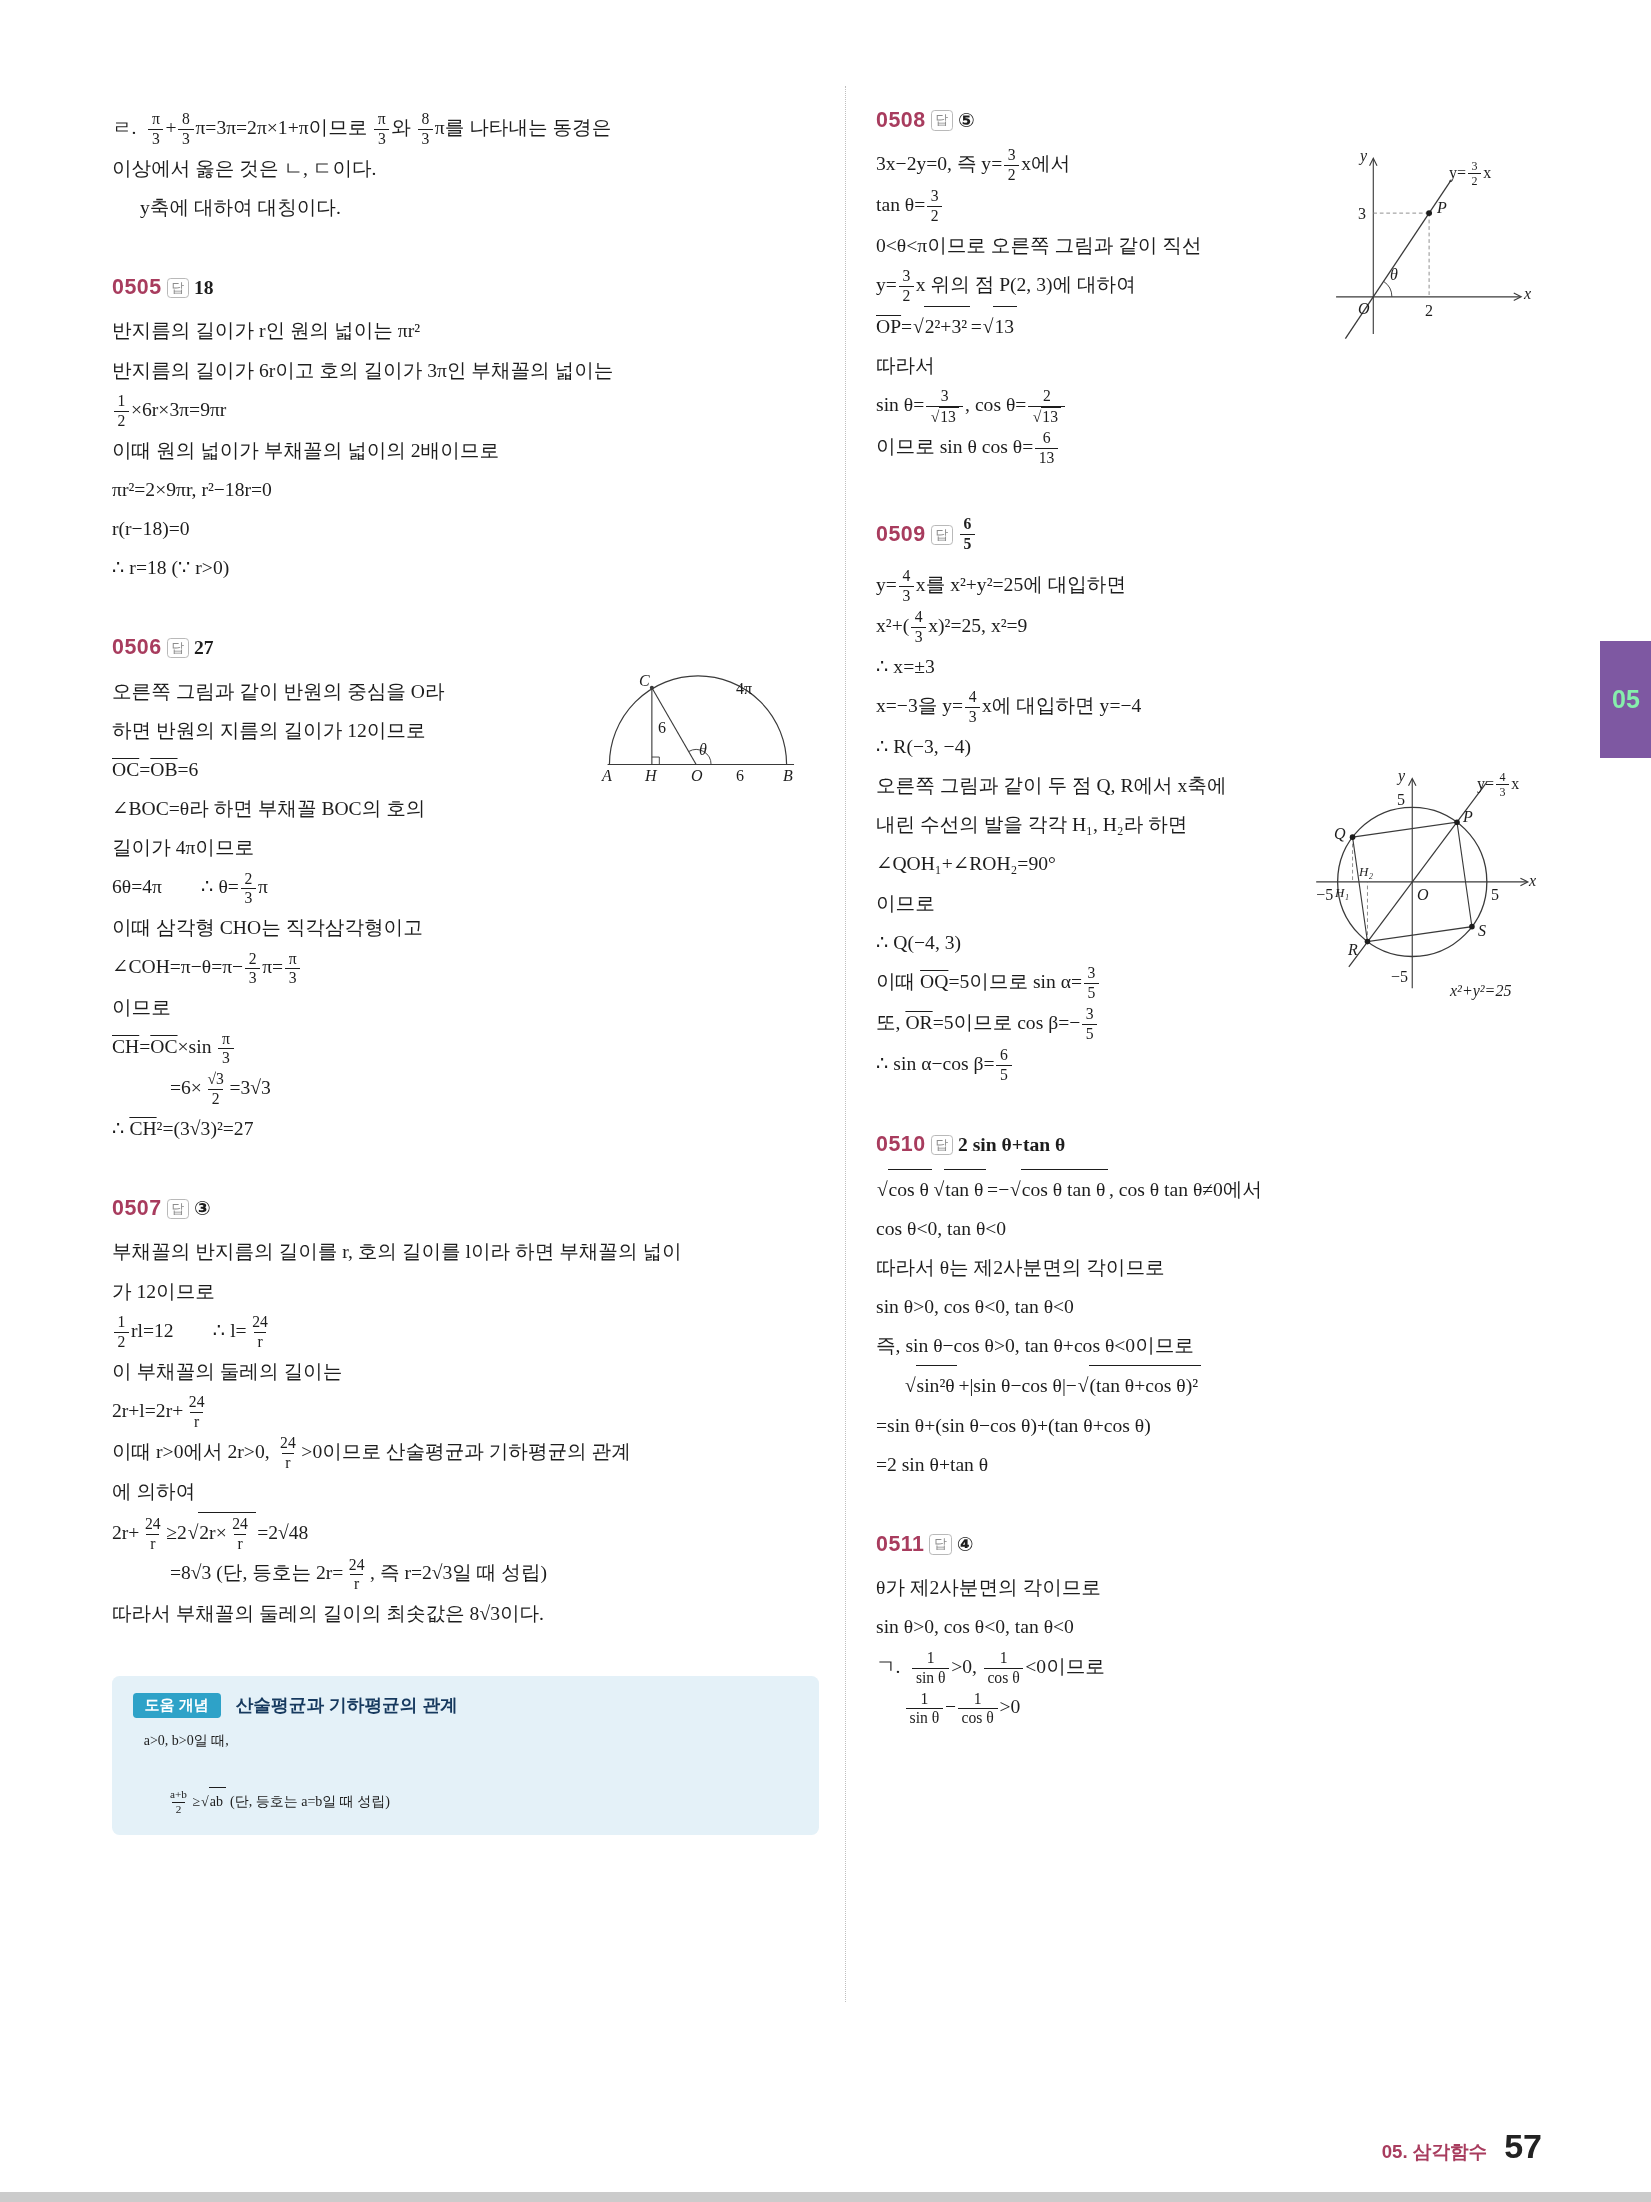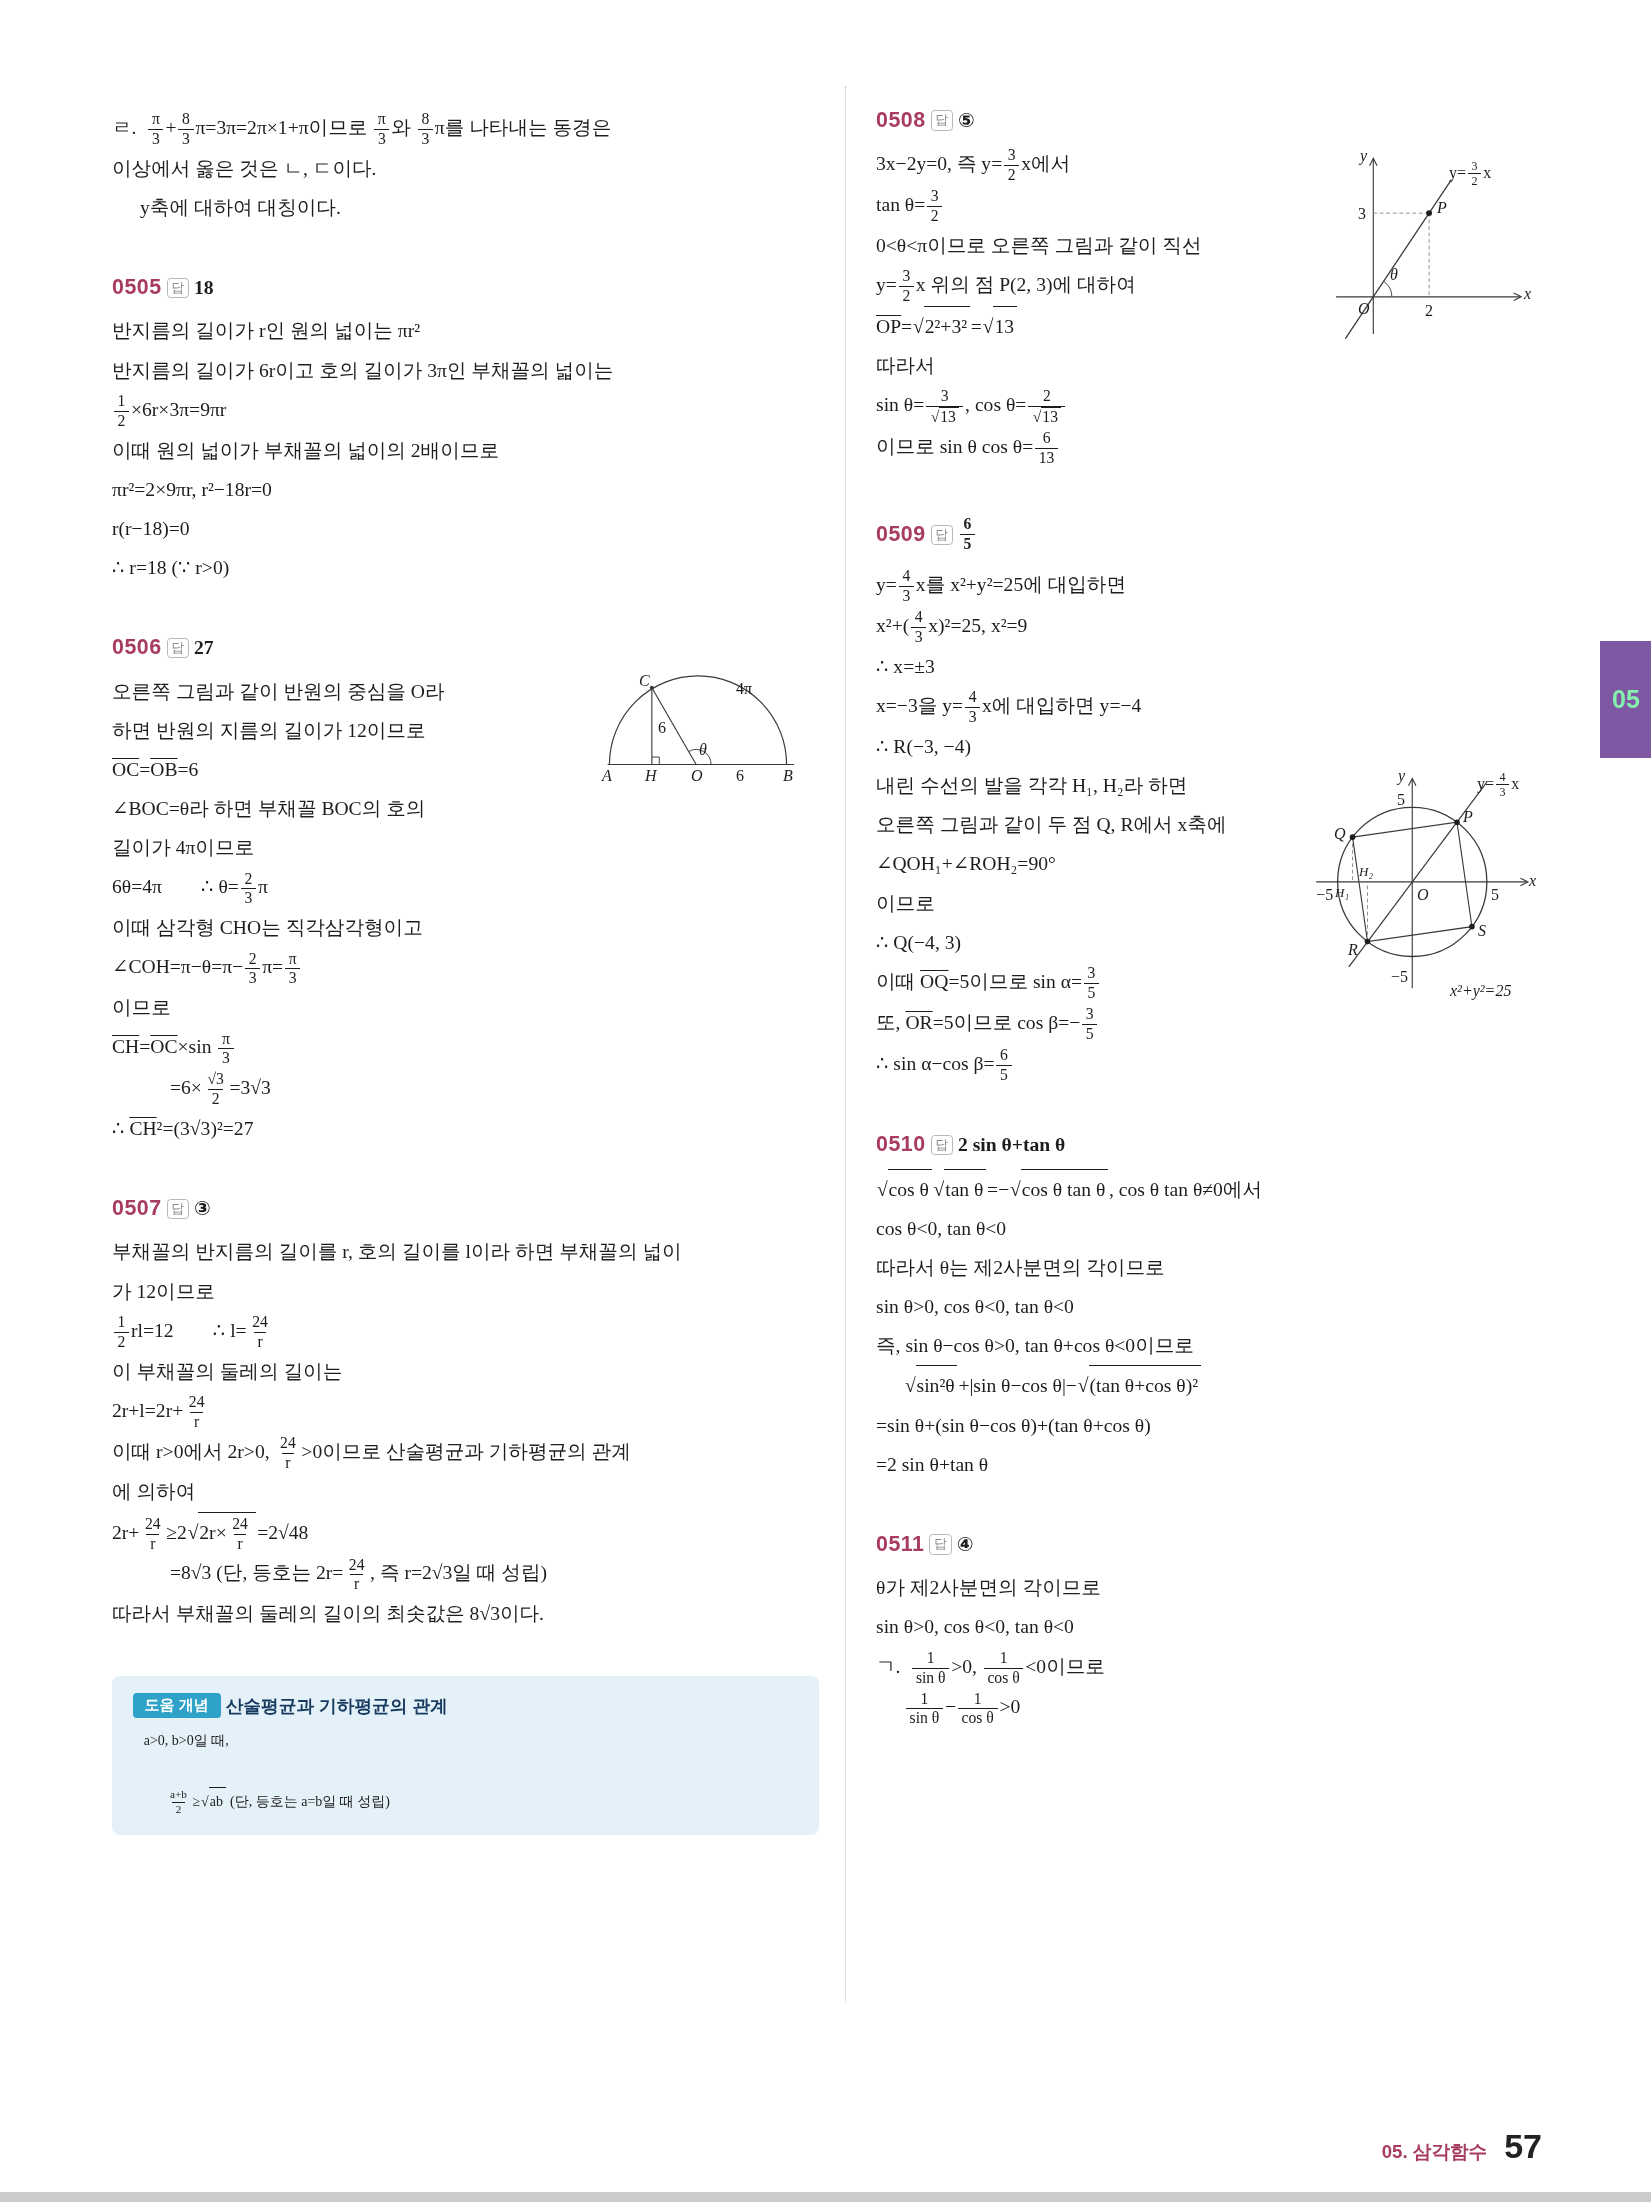--- a/index.html
+++ b/index.html
@@ -34,21 +34,21 @@
   .diagram{position:relative;float:right;margin:3.7px 0 7.5px 13px;}
   .d0506{width:219px;height:123px;}
   .d0508{width:219px;height:200px;}
   .d0509{width:235px;height:235px;}
   .diagram svg{position:absolute;left:0;top:0;}
   .dlabel{position:absolute;font-size:16px;line-height:1;white-space:nowrap;}
   .dlabel .frac{font-size:0.75em;}
   .it{font-style:italic;}
   
   .concept-box{margin-top:43px;background:#e4f1f8;border-radius:7.5px;padding:17px 20.5px 18.6px;}
-  .cb-head{display:flex;align-items:center;gap:5px;margin-bottom:9.3px;}
+  .cb-head{display:flex;align-items:flex-start;gap:15px;margin-bottom:9.3px;}
   .cb-badge{background:#2ea2c8;color:#fff;font-family:"Liberation Sans","DejaVu Sans",sans-serif;
             font-weight:bold;font-size:15px;padding:2.8px 12px;border-radius:3.7px;}
   .cb-title{font-family:"Liberation Sans","DejaVu Sans",sans-serif;font-weight:bold;font-size:17.7px;color:#16395e;}
   .cb-line{font-size:14px;line-height:1.95;padding-left:11.2px;}
   .cb-line.ind1{padding-left:32px;margin-top:32px;}
   
   .side-tab{position:absolute;right:0;top:641px;width:52px;height:117px;background:#7e58a2;color:#86efac;
             display:flex;align-items:center;justify-content:center;
             font-family:"Liberation Sans","DejaVu Sans",sans-serif;font-size:25px;font-weight:bold;}
   .footer{position:absolute;right:110px;bottom:37px;display:flex;align-items:baseline;gap:17px;}
@@ -327,22 +327,22 @@
         <span class="dlabel it" style="left:173px;top:153px">S</span>
         <span class="dlabel it" style="left:30px;top:116px;font-size:13px">H₁</span>
         <span class="dlabel it" style="left:54px;top:95px;font-size:13px">H₂</span>
         <span class="dlabel" style="left:172px;top:0px">y=<span class="frac">
               <span class="num">4</span>
               <span class="den">3</span>
             </span>x</span>
         <span class="dlabel it" style="left:145px;top:213px">x²+y²=25</span>
       </div>
 
+      <div class="mline">오른쪽 그림과 같이 두 점 Q, R에서 x축에</div>
       <div class="mline">내린 수선의 발을 각각 H₁, H₂라 하면</div>
-      <div class="mline">오른쪽 그림과 같이 두 점 Q, R에서 x축에</div>
       <div class="mline">∠QOH₁+∠ROH₂=90°</div>
       <div class="mline">이므로</div>
       <div class="mline">∴ Q(−4, 3)</div>
       <div class="mline">이때 <span class="olx">OQ</span>=5이므로 sin α=<span class="frac">
             <span class="num">3</span>
             <span class="den">5</span>
           </span></div>
       <div class="mline">또, <span class="olx">OR</span>=5이므로 cos β=−<span class="frac">
             <span class="num">3</span>
             <span class="den">5</span>

